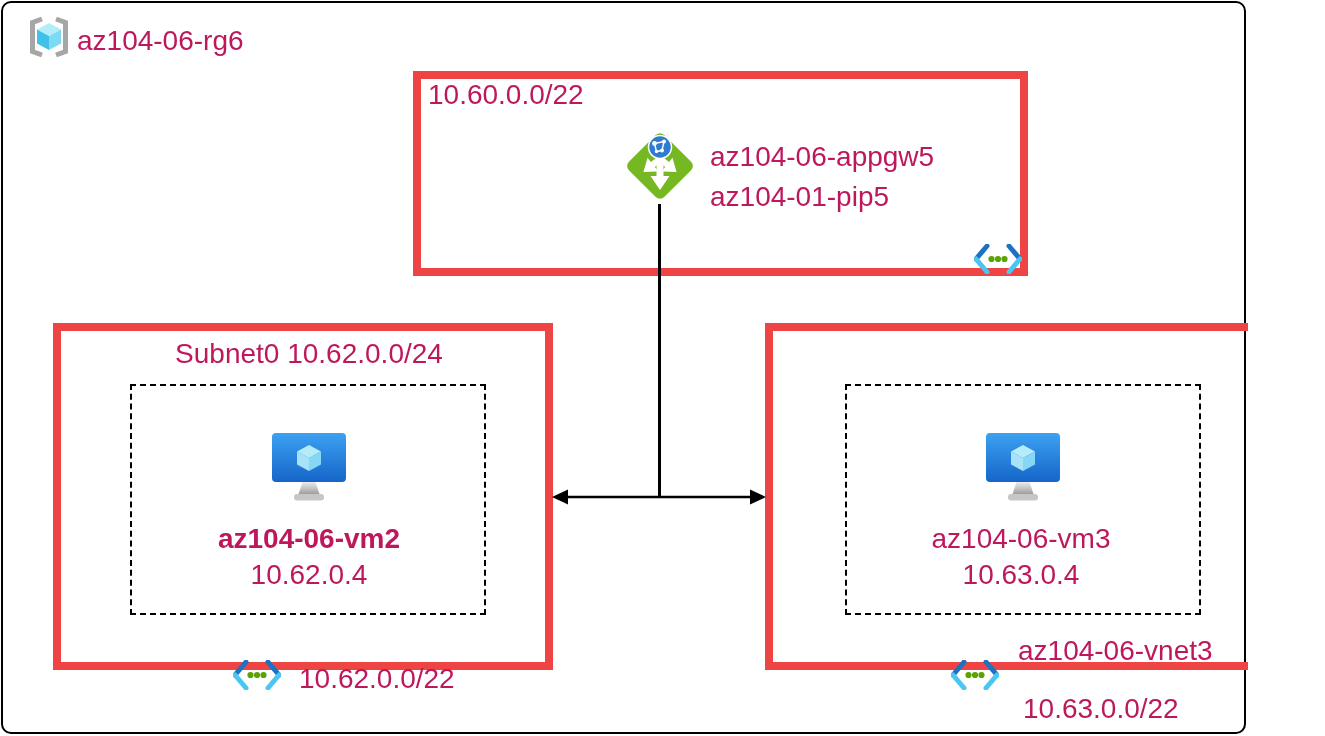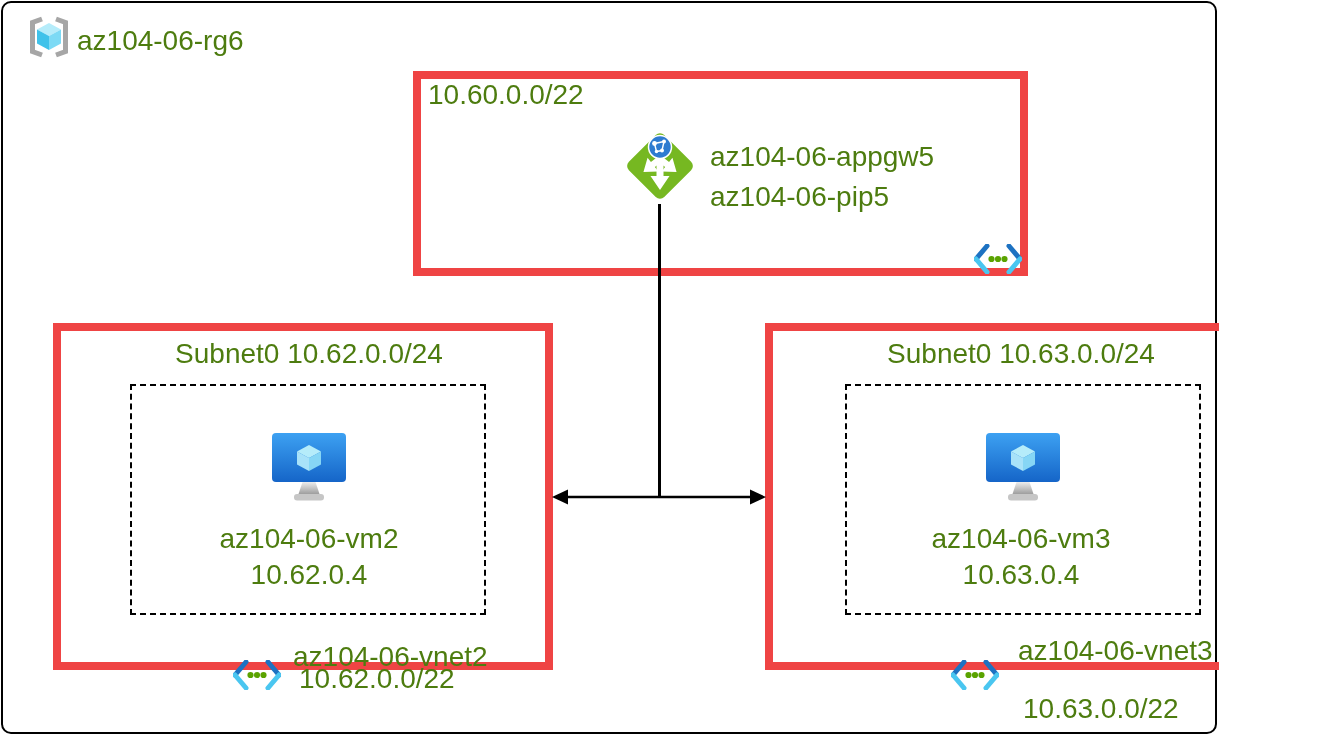--- a/index.html
+++ b/index.html
@@ -1,19 +1,20 @@
 <!DOCTYPE html>
 <html><head>
 <meta charset="utf-8">
 <style>
   html,body { margin:0; padding:0; background:#ffffff; }
   .canvas {
     position:relative; width:1219px; height:736px; overflow:hidden;
-    background:#ffffff; color:#4d7c0f;
+    background:#ffffff; color:#be185d;
     font-family:"Liberation Sans", sans-serif;
+    padding-left:29px;
   }
   .frame { position:absolute; left:1px; top:1px; right:2px; bottom:2px;
            border:2px solid #000; border-radius:10px; pointer-events:none; }
   .lbl { position:absolute; font-size:28px; line-height:34px; white-space:nowrap; }
   .ctr { text-align:center; }
   .box { position:absolute; border:8px solid #ef4444; box-sizing:border-box; }
   .dashed { position:absolute; border:2px dashed #000; box-sizing:border-box; }
   .icon { position:absolute; display:block; }
   .vline { position:absolute; width:3px; background:#000; }
   svg { display:block; }
@@ -56,21 +57,21 @@
       </g>
       <g fill="#ffffff">
         <circle cx="36.5" cy="19.5" r="2.4"></circle>
         <circle cx="46" cy="17.5" r="2"></circle>
         <circle cx="44" cy="26.5" r="2"></circle>
         <circle cx="38.5" cy="27.5" r="1.7"></circle>
       </g>
     </svg>
   </span>
   <div class="lbl" style="left:710px; top:140px;">az104-06-appgw5</div>
-  <div class="lbl" style="left:710px; top:180px;">az104-06-pip5</div>
+  <div class="lbl" style="left:710px; top:180px;">az104-01-pip5</div>
 
   <span class="icon" style="left:974px; top:244px;">
     <svg width="48" height="30" viewBox="0 0 48 30">
       <path d="M13 2 L2 15" stroke-width="5" stroke-linecap="round" fill="none" stroke="#1d72c2"></path>
       <path d="M2 15 L13 28" stroke-width="5" stroke-linecap="round" fill="none" stroke="#4ac6f0"></path>
       <path d="M35 2 L46 15" stroke-width="5" stroke-linecap="round" fill="none" stroke="#1d72c2"></path>
       <path d="M46 15 L35 28" stroke-width="5" stroke-linecap="round" fill="none" stroke="#4ac6f0"></path>
       <g fill="#5aa300">
         <circle cx="17.5" cy="15" r="3.1"></circle>
         <circle cx="24" cy="15" r="3.1"></circle>
@@ -95,41 +96,39 @@
           </linearGradient>
         </defs>
         <rect x="5" y="9" width="74" height="49" rx="4" fill="url(#mon1)"></rect>
         <polygon points="42,21 54,27.5 42,34 30,27.5" fill="#b5ecfa"></polygon>
         <polygon points="30,27.5 42,34 42,47 30,40.5" fill="#a8e2f9"></polygon>
         <polygon points="54,27.5 42,34 42,47 54,40.5" fill="#86d6f5"></polygon>
         <path d="M35.5 58 h13 l4 12 h-21 z" fill="url(#st1)"></path>
         <rect x="27" y="70" width="30" height="6.5" rx="3" fill="#c6c6c6"></rect>
       </svg>
     </span>
-    <div class="lbl ctr" style="left:0; top:191px; width:496px;">az104-06-vm2</div>
+    <div class="lbl ctr" style="left:0; top:191px; width:496px;font-weight:bold;">az104-06-vm2</div>
     <div class="lbl ctr" style="left:0; top:227px; width:496px;text-align:center;">10.62.0.4</div>
-    <div class="lbl" style="left:232px; top:309px;">az104-06-vnet2</div>
     <div class="lbl" style="left:238px; top:331px;">10.62.0.0/22</div>
     <span class="icon" style="left:172px; top:329px;">
       <svg width="48" height="30" viewBox="0 0 48 30">
         <path d="M13 2 L2 15" stroke-width="5" stroke-linecap="round" fill="none" stroke="#1d72c2"></path>
         <path d="M2 15 L13 28" stroke-width="5" stroke-linecap="round" fill="none" stroke="#4ac6f0"></path>
         <path d="M35 2 L46 15" stroke-width="5" stroke-linecap="round" fill="none" stroke="#1d72c2"></path>
         <path d="M46 15 L35 28" stroke-width="5" stroke-linecap="round" fill="none" stroke="#4ac6f0"></path>
         <g fill="#5aa300">
           <circle cx="17.5" cy="15" r="3.1"></circle>
           <circle cx="24" cy="15" r="3.1"></circle>
           <circle cx="30.5" cy="15" r="3.1"></circle>
         </g>
       </svg>
     </span>
   </div>
 
   <div class="box" style="left:765px; top:323px; width:500px; height:347px;">
-    <div class="lbl ctr" style="left:0; top:6px; width:496px;">Subnet0 10.63.0.0/24</div>
     <div class="dashed" style="left:72px; top:53px; width:356px; height:231px;"></div>
     <span class="icon" style="left:208px; top:93px;">
       <svg width="84" height="84" viewBox="0 0 84 84">
         <defs>
           <linearGradient id="mon2" x1="0" y1="0" x2="0" y2="1">
             <stop offset="0" stop-color="#3da1f2"></stop>
             <stop offset="1" stop-color="#1565c8"></stop>
           </linearGradient>
           <linearGradient id="st2" x1="0" y1="0" x2="0" y2="1">
             <stop offset="0" stop-color="#ededed"></stop>

